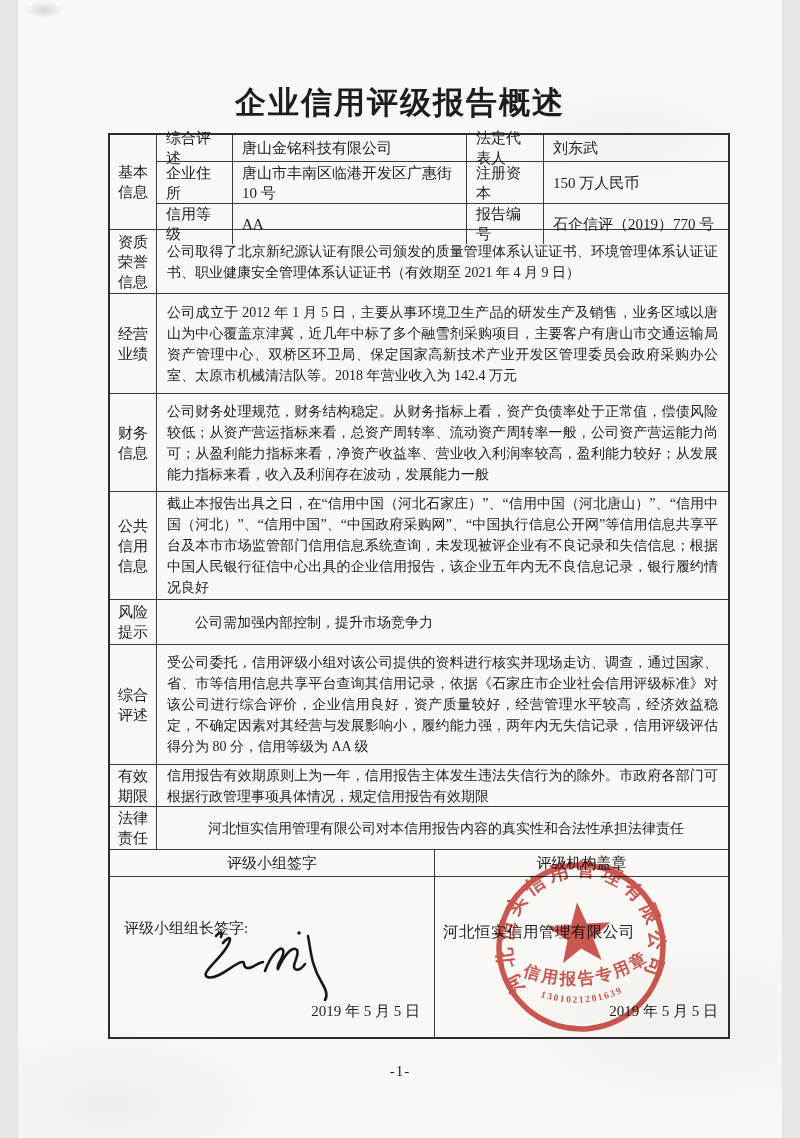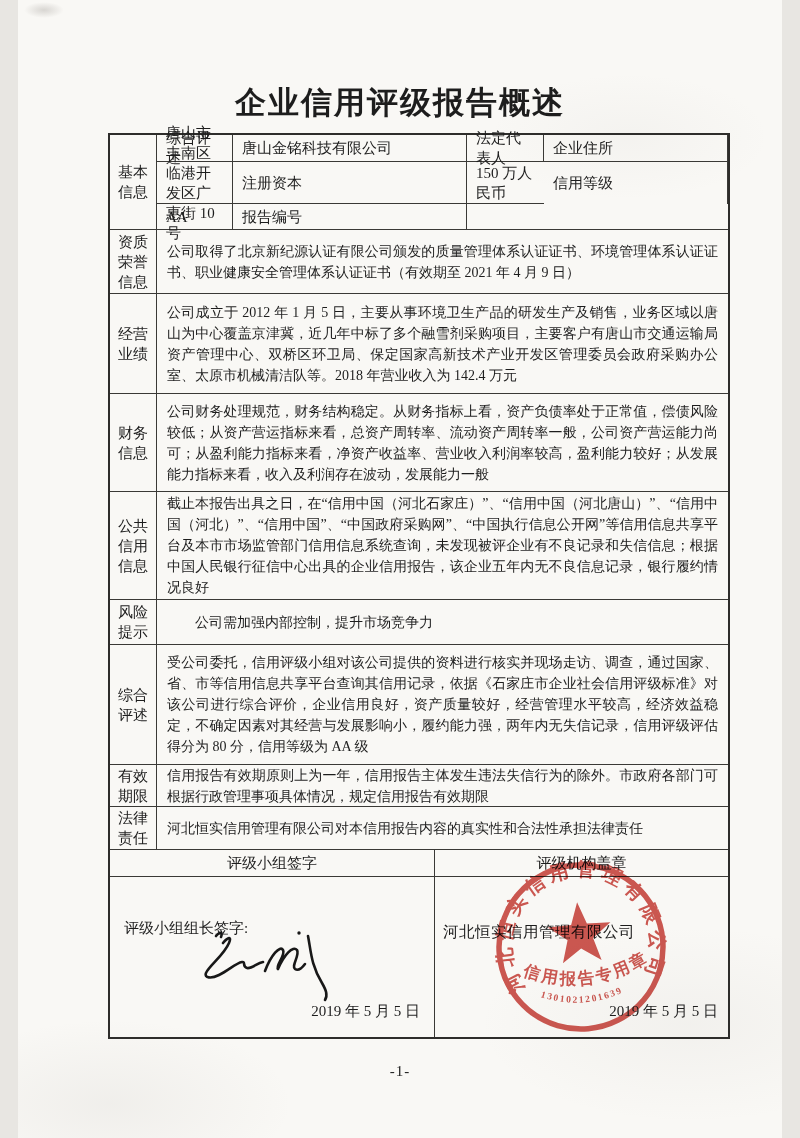--- a/index.html
+++ b/index.html
@@ -27,21 +27,21 @@
     padding:3px 10px;font-size:14px;line-height:21px;text-align:justify;}
   
   .basic{height:95px;}
   .basic-grid{flex:1;display:grid;grid-template-columns:76px 234px 77px 1fr;grid-template-rows:27px 42px 1fr;}
   .bcell{border-right:1px solid #3a3936;border-bottom:1px solid #3a3936;box-sizing:border-box;
     display:flex;align-items:center;padding:0 9px;font-size:15px;line-height:20px;}
   .bcell.lastcol{border-right:none;}
   .bcell.lastrow{border-bottom:none;}
   
   .s1{height:64px;}.s2{height:100px;}.s3{height:98px;}.s4{height:108px;}
-  .s5{height:45px;gap:28px;}.s6{height:120px;}.s7{height:42px;}.s8{height:43px;}
+  .s5{height:45px;gap:28px;}.s6{height:120px;}.s7{height:42px;}.s8{height:43px;gap:41px;}
   
   .sig-head{height:27px;}
   .sig-head .cell-l{flex:0 0 325px;width:325px;border-right:1px solid #3a3936;box-sizing:border-box;
     display:flex;align-items:center;justify-content:center;font-size:15px;}
   .sig-head .cell-r{flex:1;display:flex;align-items:center;justify-content:center;font-size:15px;}
   .sig-body{height:160px;}
   .sig-body .cell-l{flex:0 0 325px;width:325px;border-right:1px solid #3a3936;box-sizing:border-box;position:relative;}
   .sig-body .cell-r{flex:1;position:relative;}
   .leader-label{position:absolute;left:14px;top:42px;font-size:15px;}
   .sig-date-l{position:absolute;right:14px;bottom:16px;font-size:15px;}
@@ -60,29 +60,31 @@
   <div class="title">企业信用评级报告概述</div>
 
   <div class="rtable">
 
     <div class="band basic">
       <div class="rowlabel">基本信息</div>
       <div class="basic-grid">
         <div class="bcell">综合评述</div>
         <div class="bcell">唐山金铭科技有限公司</div>
         <div class="bcell">法定代表人</div>
+        <div class="bcell lastcol">刘东武</div>
 
         <div class="bcell">企业住所</div>
         <div class="bcell">唐山市丰南区临港开发区广惠街 10 号</div>
         <div class="bcell">注册资本</div>
         <div class="bcell lastcol">150 万人民币</div>
 
         <div class="bcell lastrow">信用等级</div>
         <div class="bcell lastrow">AA</div>
         <div class="bcell lastrow">报告编号</div>
+        <div class="bcell lastrow lastcol">石企信评（2019）770 号</div>
       </div>
     </div>
 
     <div class="band s1">
       <div class="rowlabel">资质荣誉信息</div>
       <div class="content">公司取得了北京新纪源认证有限公司颁发的质量管理体系认证证书、环境管理体系认证证书、职业健康安全管理体系认证证书（有效期至 2021 年 4 月 9 日）</div>
     </div>
     <div class="band s2">
       <div class="rowlabel">经营业绩</div>
       <div class="content">公司成立于 2012 年 1 月 5 日，主要从事环境卫生产品的研发生产及销售，业务区域以唐山为中心覆盖京津冀，近几年中标了多个融雪剂采购项目，主要客户有唐山市交通运输局资产管理中心、双桥区环卫局、保定国家高新技术产业开发区管理委员会政府采购办公室、太原市机械清洁队等。2018 年营业收入为 142.4 万元</div>

